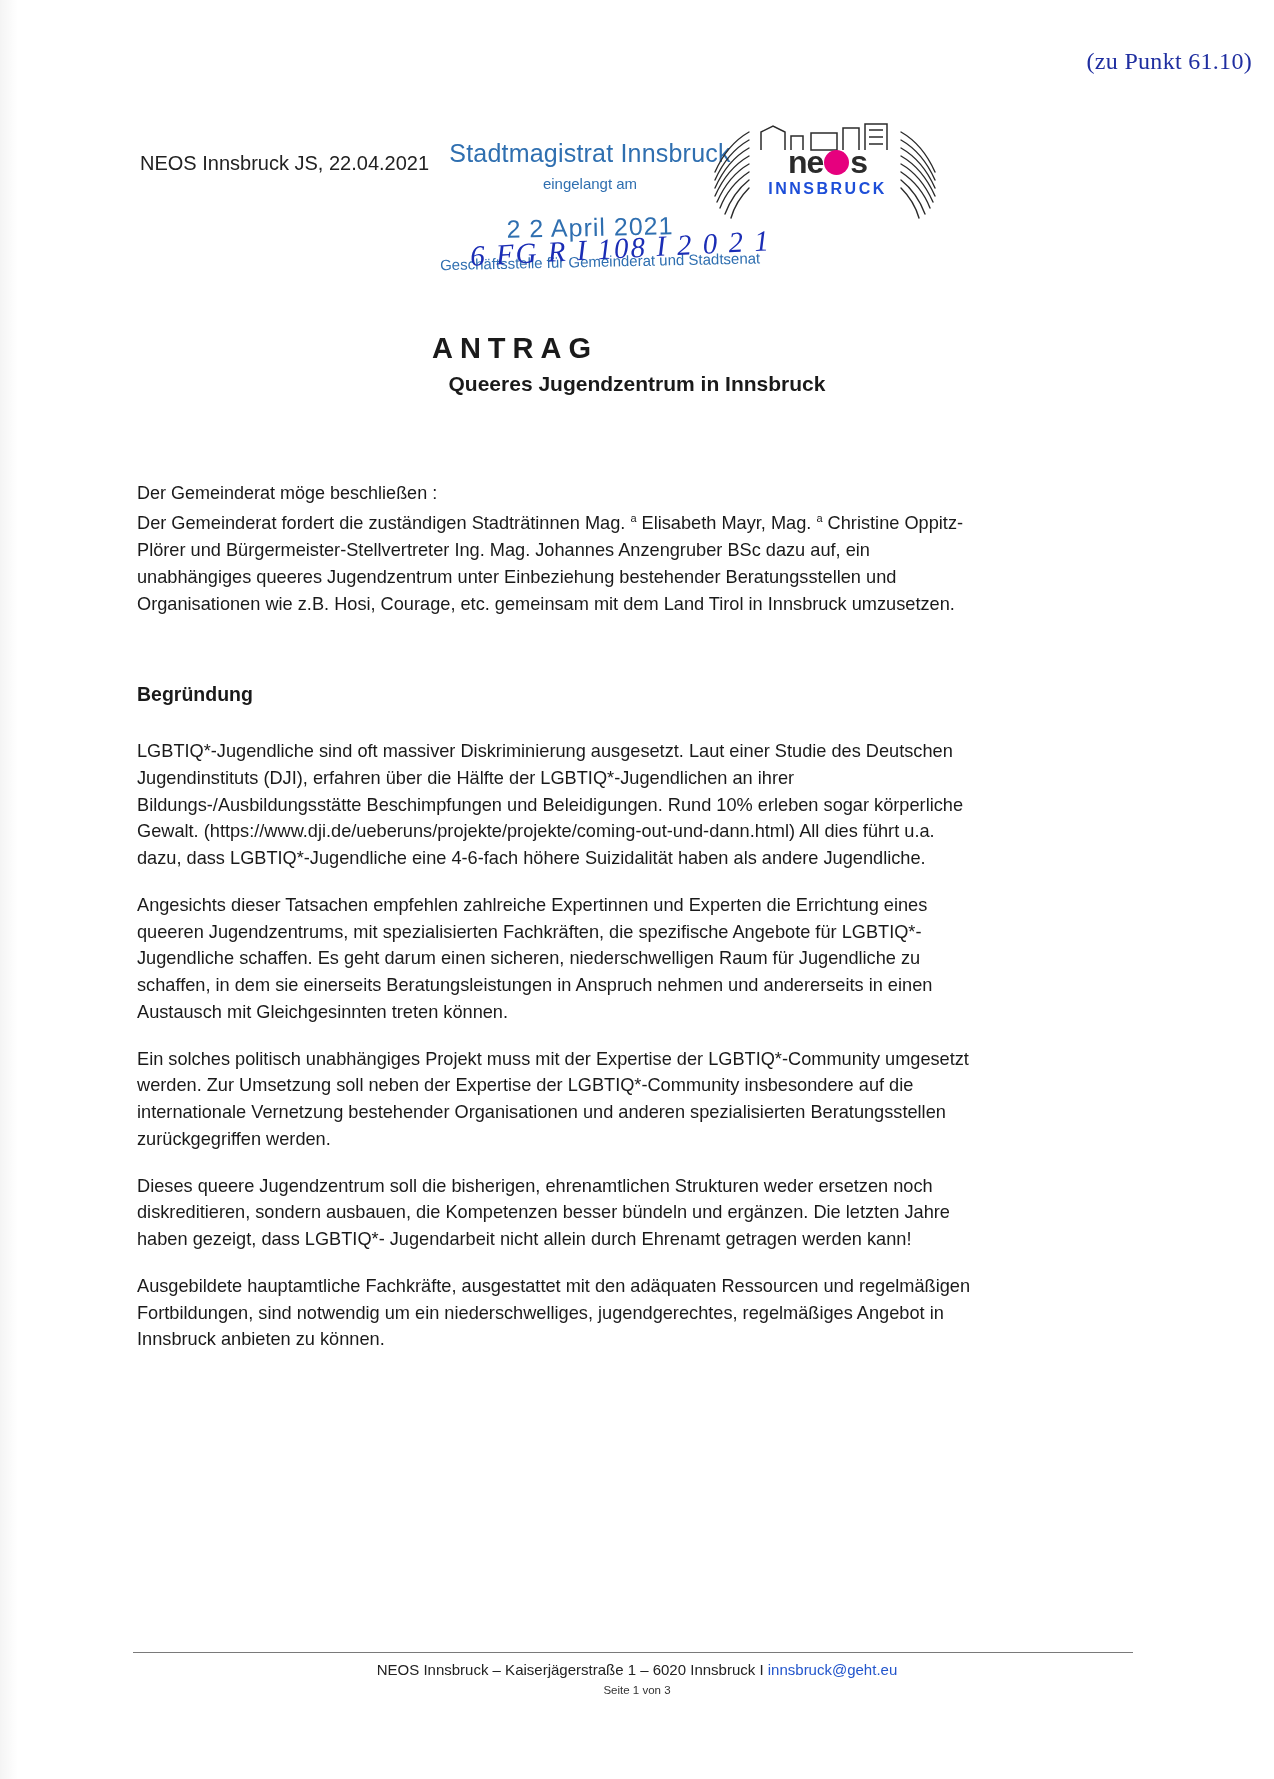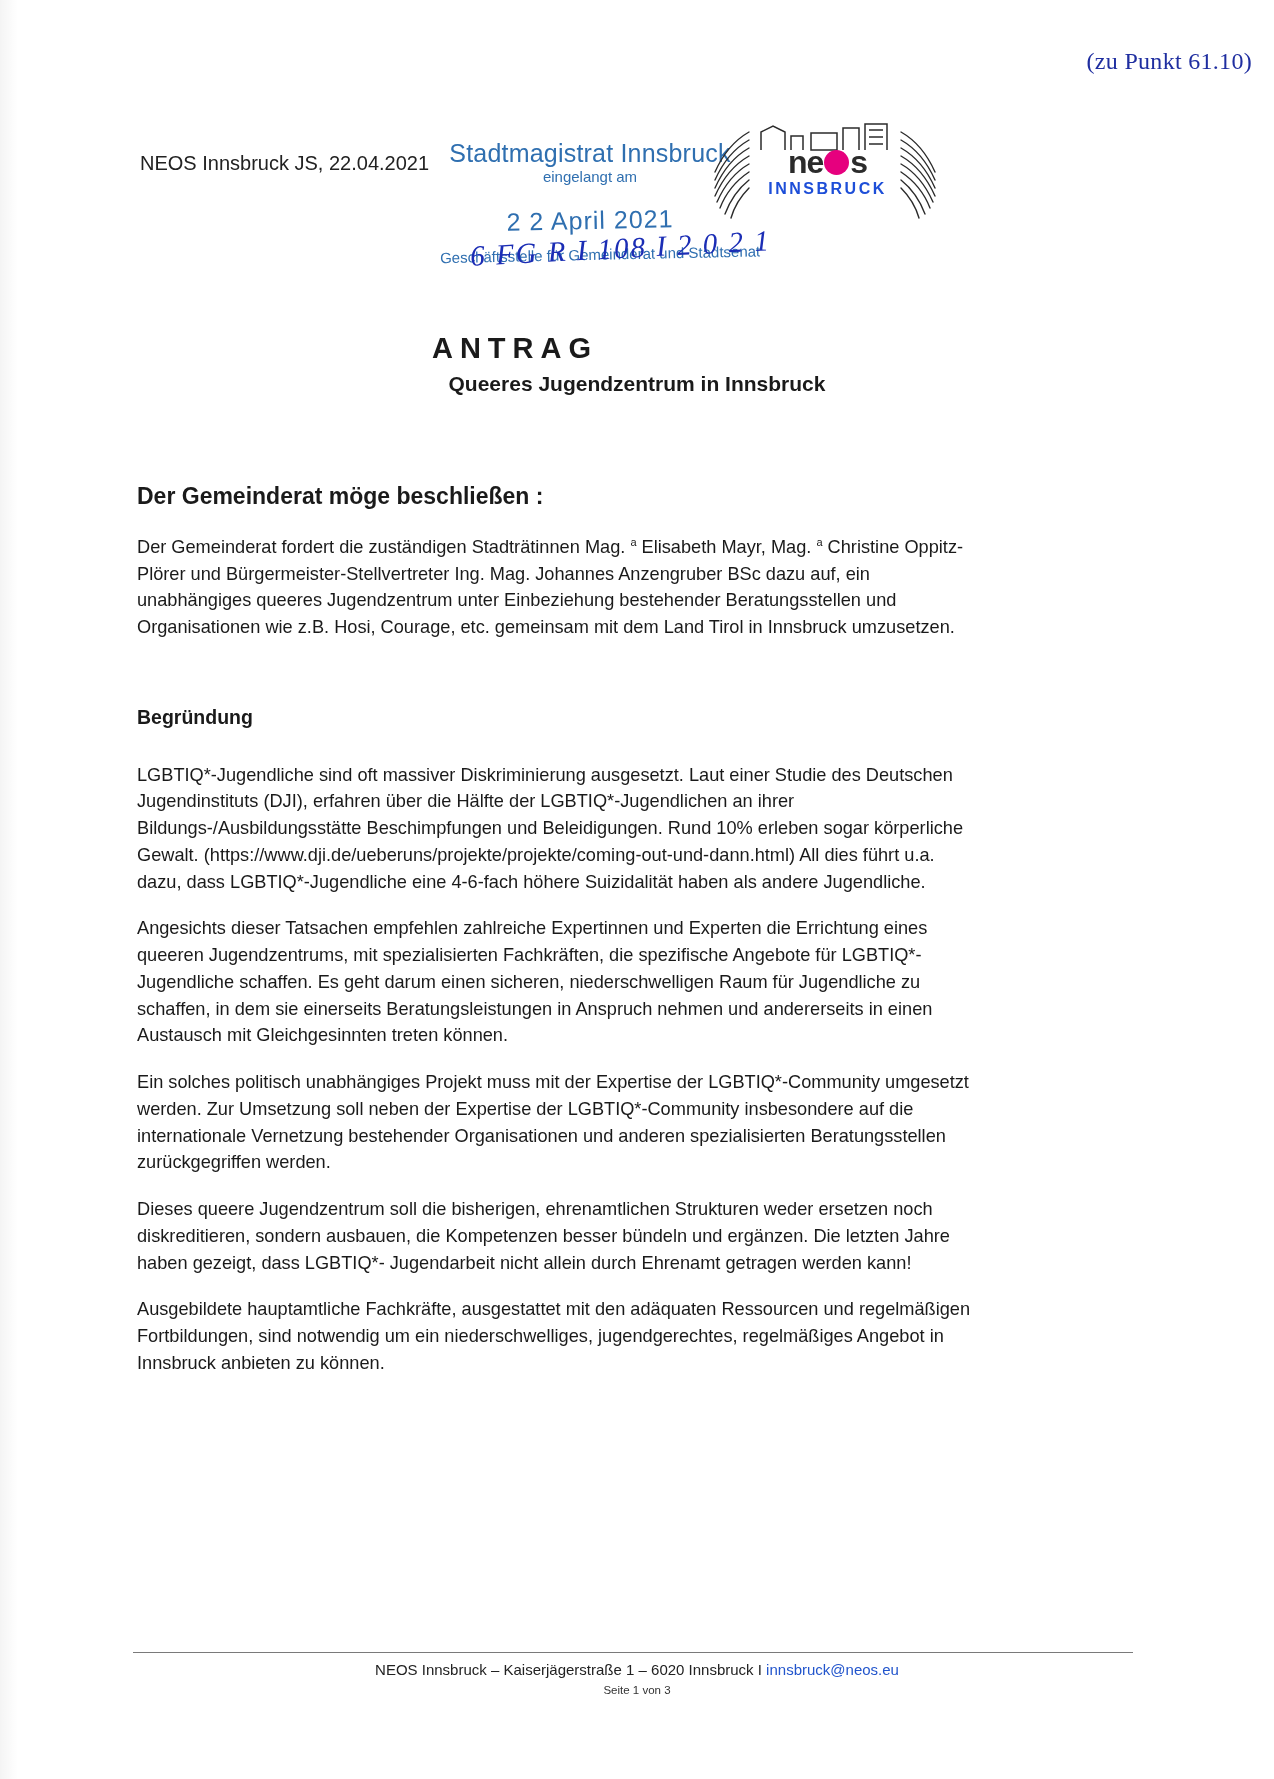--- a/index.html
+++ b/index.html
@@ -50,21 +50,21 @@
     color: #2f6fb0;
     line-height: 1.05;
   }
   .stamp .stamp-title {
     font-size: 25px;
     letter-spacing: 0.2px;
     white-space: nowrap;
   }
   .stamp .stamp-sub {
     font-size: 15px;
-    margin-top: 3px;
+    margin-top: 10px;
   }
   .stamp .stamp-date {
     font-size: 25px;
     margin-top: 22px;
     letter-spacing: 1px;
     transform: rotate(-1.2deg);
   }
   .stamp .stamp-office {
     font-size: 15px;
     margin-top: 14px;
@@ -164,23 +164,23 @@
   .body-area {
     position: absolute;
     top: 480px;
     left: 137px;
     width: 840px;
     font-size: 18.2px;
     line-height: 1.47;
     color: #1a1a1a;
   }
   .lead-head {
-    font-weight: bold;
-    font-size: 23px;
-    margin-bottom: 20px;
+    font-weight: normal;
+    font-size: 18px;
+    margin-bottom: 4px;
   }
   p {
     margin: 0 0 0 0;
   }
   .para {
     margin-bottom: 20px;
   }
   .section-head {
     font-weight: bold;
     font-size: 19.5px;
@@ -325,16 +325,16 @@
 
     <p class="para">LGBTIQ*-Jugendliche sind oft massiver Diskriminierung ausgesetzt. Laut einer Studie des Deutschen Jugendinstituts (DJI), erfahren über die Hälfte der LGBTIQ*-Jugendlichen an ihrer Bildungs-/Ausbildungsstätte Beschimpfungen und Beleidigungen. Rund 10% erleben sogar körperliche Gewalt. (https://www.dji.de/ueberuns/projekte/projekte/coming-out-und-dann.html) All dies führt u.a. dazu, dass LGBTIQ*-Jugendliche eine 4-6-fach höhere Suizidalität haben als andere Jugendliche.</p>
     <p class="para">Angesichts dieser Tatsachen empfehlen zahlreiche Expertinnen und Experten die Errichtung eines queeren Jugendzentrums, mit spezialisierten Fachkräften, die spezifische Angebote für LGBTIQ*-Jugendliche schaffen. Es geht darum einen sicheren, niederschwelligen Raum für Jugendliche zu schaffen, in dem sie einerseits Beratungsleistungen in Anspruch nehmen und andererseits in einen Austausch mit Gleichgesinnten treten können.</p>
     <p class="para">Ein solches politisch unabhängiges Projekt muss mit der Expertise der LGBTIQ*-Community umgesetzt werden. Zur Umsetzung soll neben der Expertise der LGBTIQ*-Community insbesondere auf die internationale Vernetzung bestehender Organisationen und anderen spezialisierten Beratungsstellen zurückgegriffen werden.</p>
     <p class="para">Dieses queere Jugendzentrum soll die bisherigen, ehrenamtlichen Strukturen weder ersetzen noch diskreditieren, sondern ausbauen, die Kompetenzen besser bündeln und ergänzen. Die letzten Jahre haben gezeigt, dass LGBTIQ*- Jugendarbeit nicht allein durch Ehrenamt getragen werden kann!</p>
     <p class="para">Ausgebildete hauptamtliche Fachkräfte, ausgestattet mit den adäquaten Ressourcen und regelmäßigen Fortbildungen, sind notwendig um ein niederschwelliges, jugendgerechtes, regelmäßiges Angebot in Innsbruck anbieten zu können.</p>
 
   </div>
 
   <div class="footer-rule"></div>
-  <div class="footer-text"><span>NEOS Innsbruck – Kaiserjägerstraße 1 – 6020 Innsbruck I </span><a href="#">innsbruck@neos.eu</a></div>
+  <div class="footer-text"><span>NEOS Innsbruck – Kaiserjägerstraße 1 – 6020 Innsbruck I </span><a href="#">innsbruck@geht.eu</a></div>
   <div class="footer-page">Seite 1 von 3</div>
 
 </div>
 
 </body></html>

